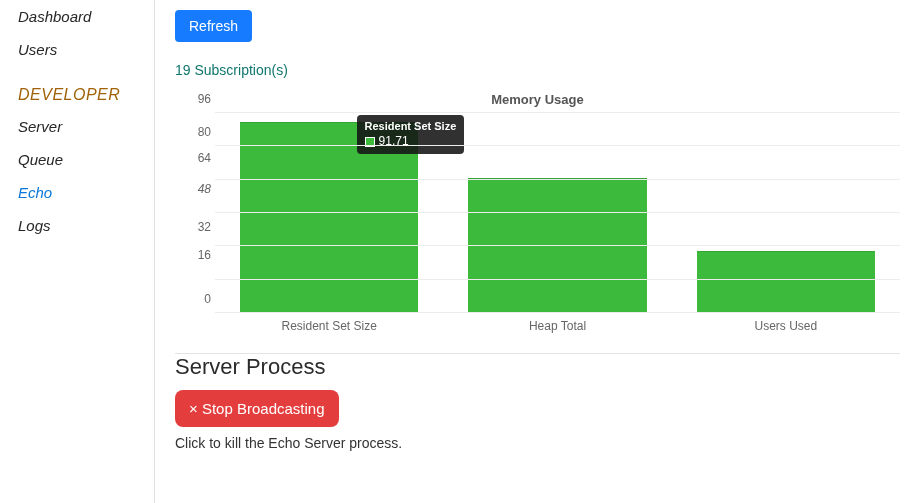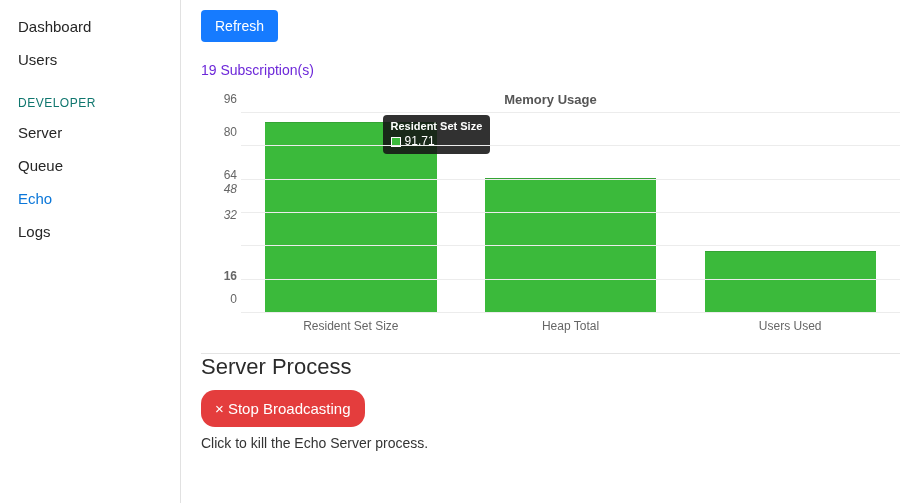--- a/index.html
+++ b/index.html
@@ -1,43 +1,43 @@
 <!DOCTYPE html>
 <html><head>
 <meta charset="utf-8">
 <style>
   * { box-sizing: border-box; margin: 0; padding: 0; }
   body { font-family: -apple-system, BlinkMacSystemFont, "Segoe UI", Helvetica, Arial, sans-serif; font-size: 14px; color: #333; background: #fff; }
   .app { display: flex; min-height: 503px; }
-  .sidebar { width: 181px; border-right: 1px solid #e1e1e1; padding-top: 10px; }
+  .sidebar { width: 155px; border-right: 1px solid #e1e1e1; padding-top: 0; font-style: italic; }
   .side-item { padding: 8px 18px; font-size: 15px; color: #262626; cursor: pointer; }
   .side-item.active { color: #0b77d9; }
-  .side-section { padding: 20px 18px 6px 18px; font-size: 12px; letter-spacing: 0.5px; color: #0f766e; }
+  .side-section { padding: 20px 18px 6px 18px; font-size: 16px; letter-spacing: 0.5px; color: #a16207; }
   .main { flex: 1; padding: 10px 20px 20px 20px; }
   .header { display: flex; align-items: flex-start; justify-content: space-between; }
   .page-title { font-size: 34px; font-weight: 400; color: #2b2b2b; }
   .refresh-btn { background: #167bff; color: #fff; border: none; border-radius: 4px; padding: 8px 14px; font-size: 14px; cursor: pointer; }
-  .subcount { margin-top: 20px; font-size: 14px; color: #6d28d9; }
+  .subcount { margin-top: 20px; font-size: 14px; color: #0f766e; }
   .chart-wrap { margin-top: 14px; border-bottom: 1px solid #e4e4e4; padding-bottom: 20px; }
   .chart-title { text-align: center; font-size: 13px; font-weight: 700; color: #555; }
   .chart-area { position: relative; display: flex; }
   .y-axis { width: 40px; position: relative; }
   .y-tick { position: absolute; right: 4px; font-size: 12px; color: #666; transform: translateY(-50%); }
   .plot { position: relative; flex: 1; height: 200px; margin-top: 6px; }
   .grid-line { position: absolute; left: 0; right: 0; height: 1px; background: #ececec; }
   .bars { position: absolute; left: 0; right: 0; bottom: 0; top: 0; display: flex; }
   .bar-col { flex: 1; display: flex; align-items: flex-end; justify-content: center; }
   .bar { width: 78%; background: #3bba3b; border-top: 1px solid #34a434; }
   .x-labels { display: flex; margin-left: 40px; }
   .x-label { flex: 1; text-align: center; font-size: 12px; color: #666; padding-top: 6px; }
   .tooltip { position: absolute; background: rgba(20,20,20,0.88); color: #fff; font-size: 12px; border-radius: 4px; padding: 4px 8px 5px 8px; line-height: 15px; white-space: nowrap; pointer-events: none; }
   .tooltip .swatch { display: inline-block; width: 10px; height: 10px; background: #3bba3b; margin-right: 4px; vertical-align: middle; border: 1px solid #fff; }
   .tooltip-title { font-size: 11px; font-weight: 600; }
   .section-title { margin-top: 0; font-size: 22px; font-weight: 400; color: #2b2b2b; }
-  .stop-btn { margin-top: 10px; background: #e43d3d; color: #fff; border: none; border-radius: 14px; padding: 10px 14px; font-size: 15px; cursor: pointer; }
+  .stop-btn { margin-top: 10px; background: #e43d3d; color: #fff; border: none; border-radius: 8px; padding: 10px 14px; font-size: 15px; cursor: pointer; }
   .hint { margin-top: 8px; font-size: 14px; color: #333; }
 </style>
 </head>
 <body>
 
 <div class="app">
   <div class="sidebar">
     <div class="side-item">Dashboard</div>
     <div class="side-item">Users</div>
     <div class="side-section">DEVELOPER</div>
@@ -52,24 +52,24 @@
       <button class="refresh-btn">Refresh</button>
     </div>
 
     <div class="subcount">19 Subscription(s)</div>
 
     <div class="chart-wrap">
       <div class="chart-title">Memory Usage</div>
       <div class="chart-area">
         <div class="y-axis" id="y-axis" style="height: 206px;">
             <div class="y-tick" style="bottom: 0px;">0</div>
-            <div class="y-tick" style="bottom: 23px; font-weight: bold;">16</div>
-            <div class="y-tick" style="bottom: 84px; font-style: italic;">32</div>
+            <div class="y-tick" style="bottom: 44px;">16</div>
+            <div class="y-tick" style="bottom: 72px;">32</div>
             <div class="y-tick" style="bottom: 110px; font-style: italic;">48</div>
-            <div class="y-tick" style="bottom: 124px;">64</div>
+            <div class="y-tick" style="bottom: 141px;">64</div>
             <div class="y-tick" style="bottom: 166.667px;">80</div>
             <div class="y-tick" style="bottom: 200px;">96</div>
           </div>
         <div class="plot" id="plot">
           <div class="bars" id="bars">
               <div class="bar-col">
                 <div class="bar" style="height: 191.062px; background: rgb(59, 186, 59);"></div>
               </div>
               <div class="bar-col">
                 <div class="bar" style="height: 135.417px; background: rgb(59, 186, 59);"></div>

